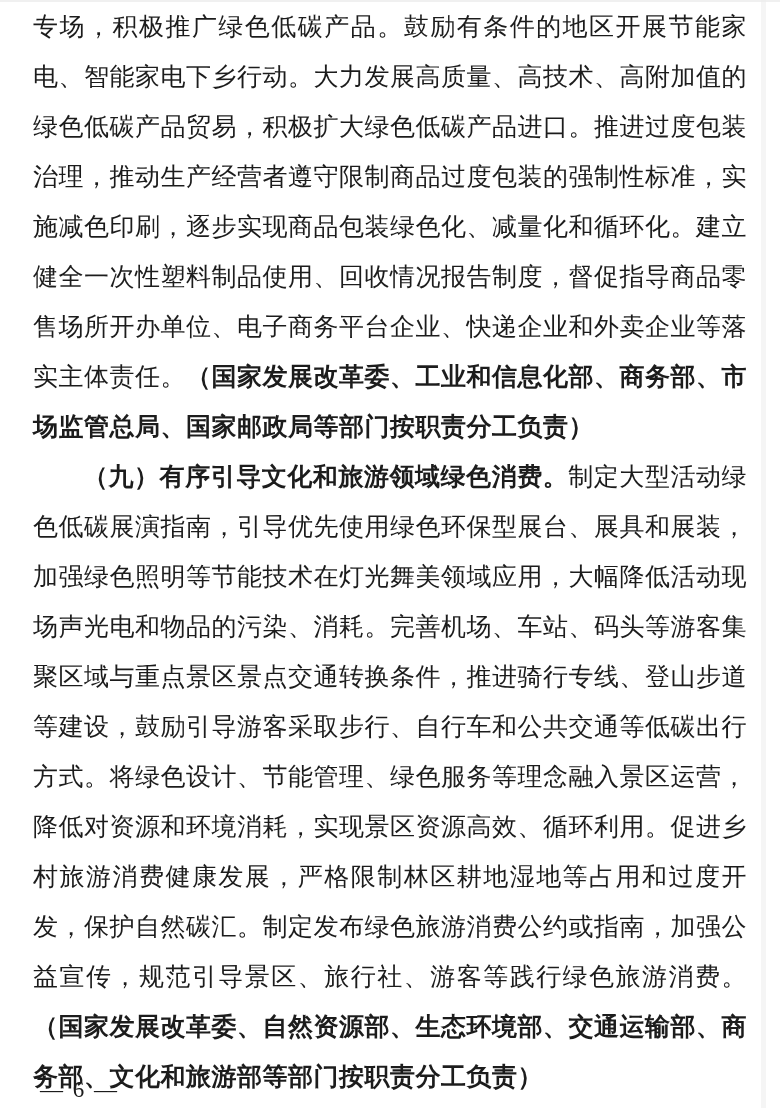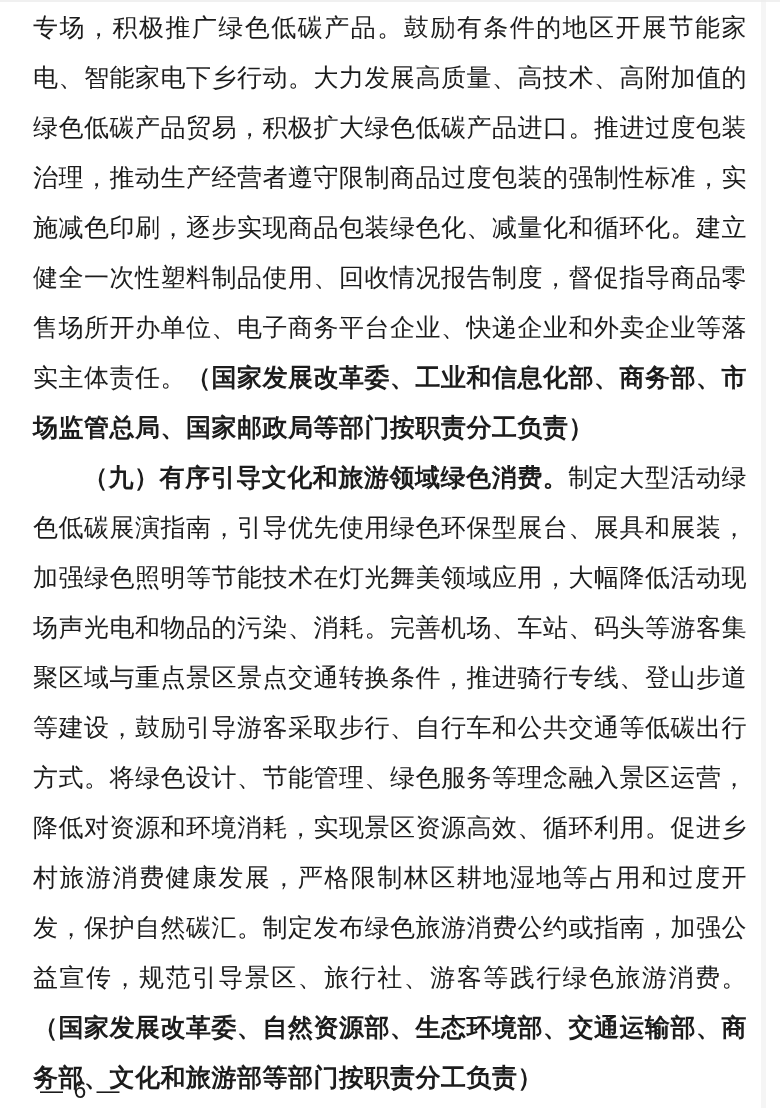--- a/index.html
+++ b/index.html
@@ -6,21 +6,21 @@
     margin: 0;
     padding: 0;
     background: #ffffff;
   }
   .page {
     position: relative;
     width: 780px;
     height: 1108px;
     background: #ffffff;
     overflow: hidden;
-    font-family: Liberation Sans, sans-serif;
+    font-family: Liberation Serif, serif;
     color: #1c1c1c;
   }
   .content {
     position: absolute;
     top: 2px;
     left: 33px;
     right: 33px;
     font-size: 25px;
     line-height: 50px;
     text-align: justify;

